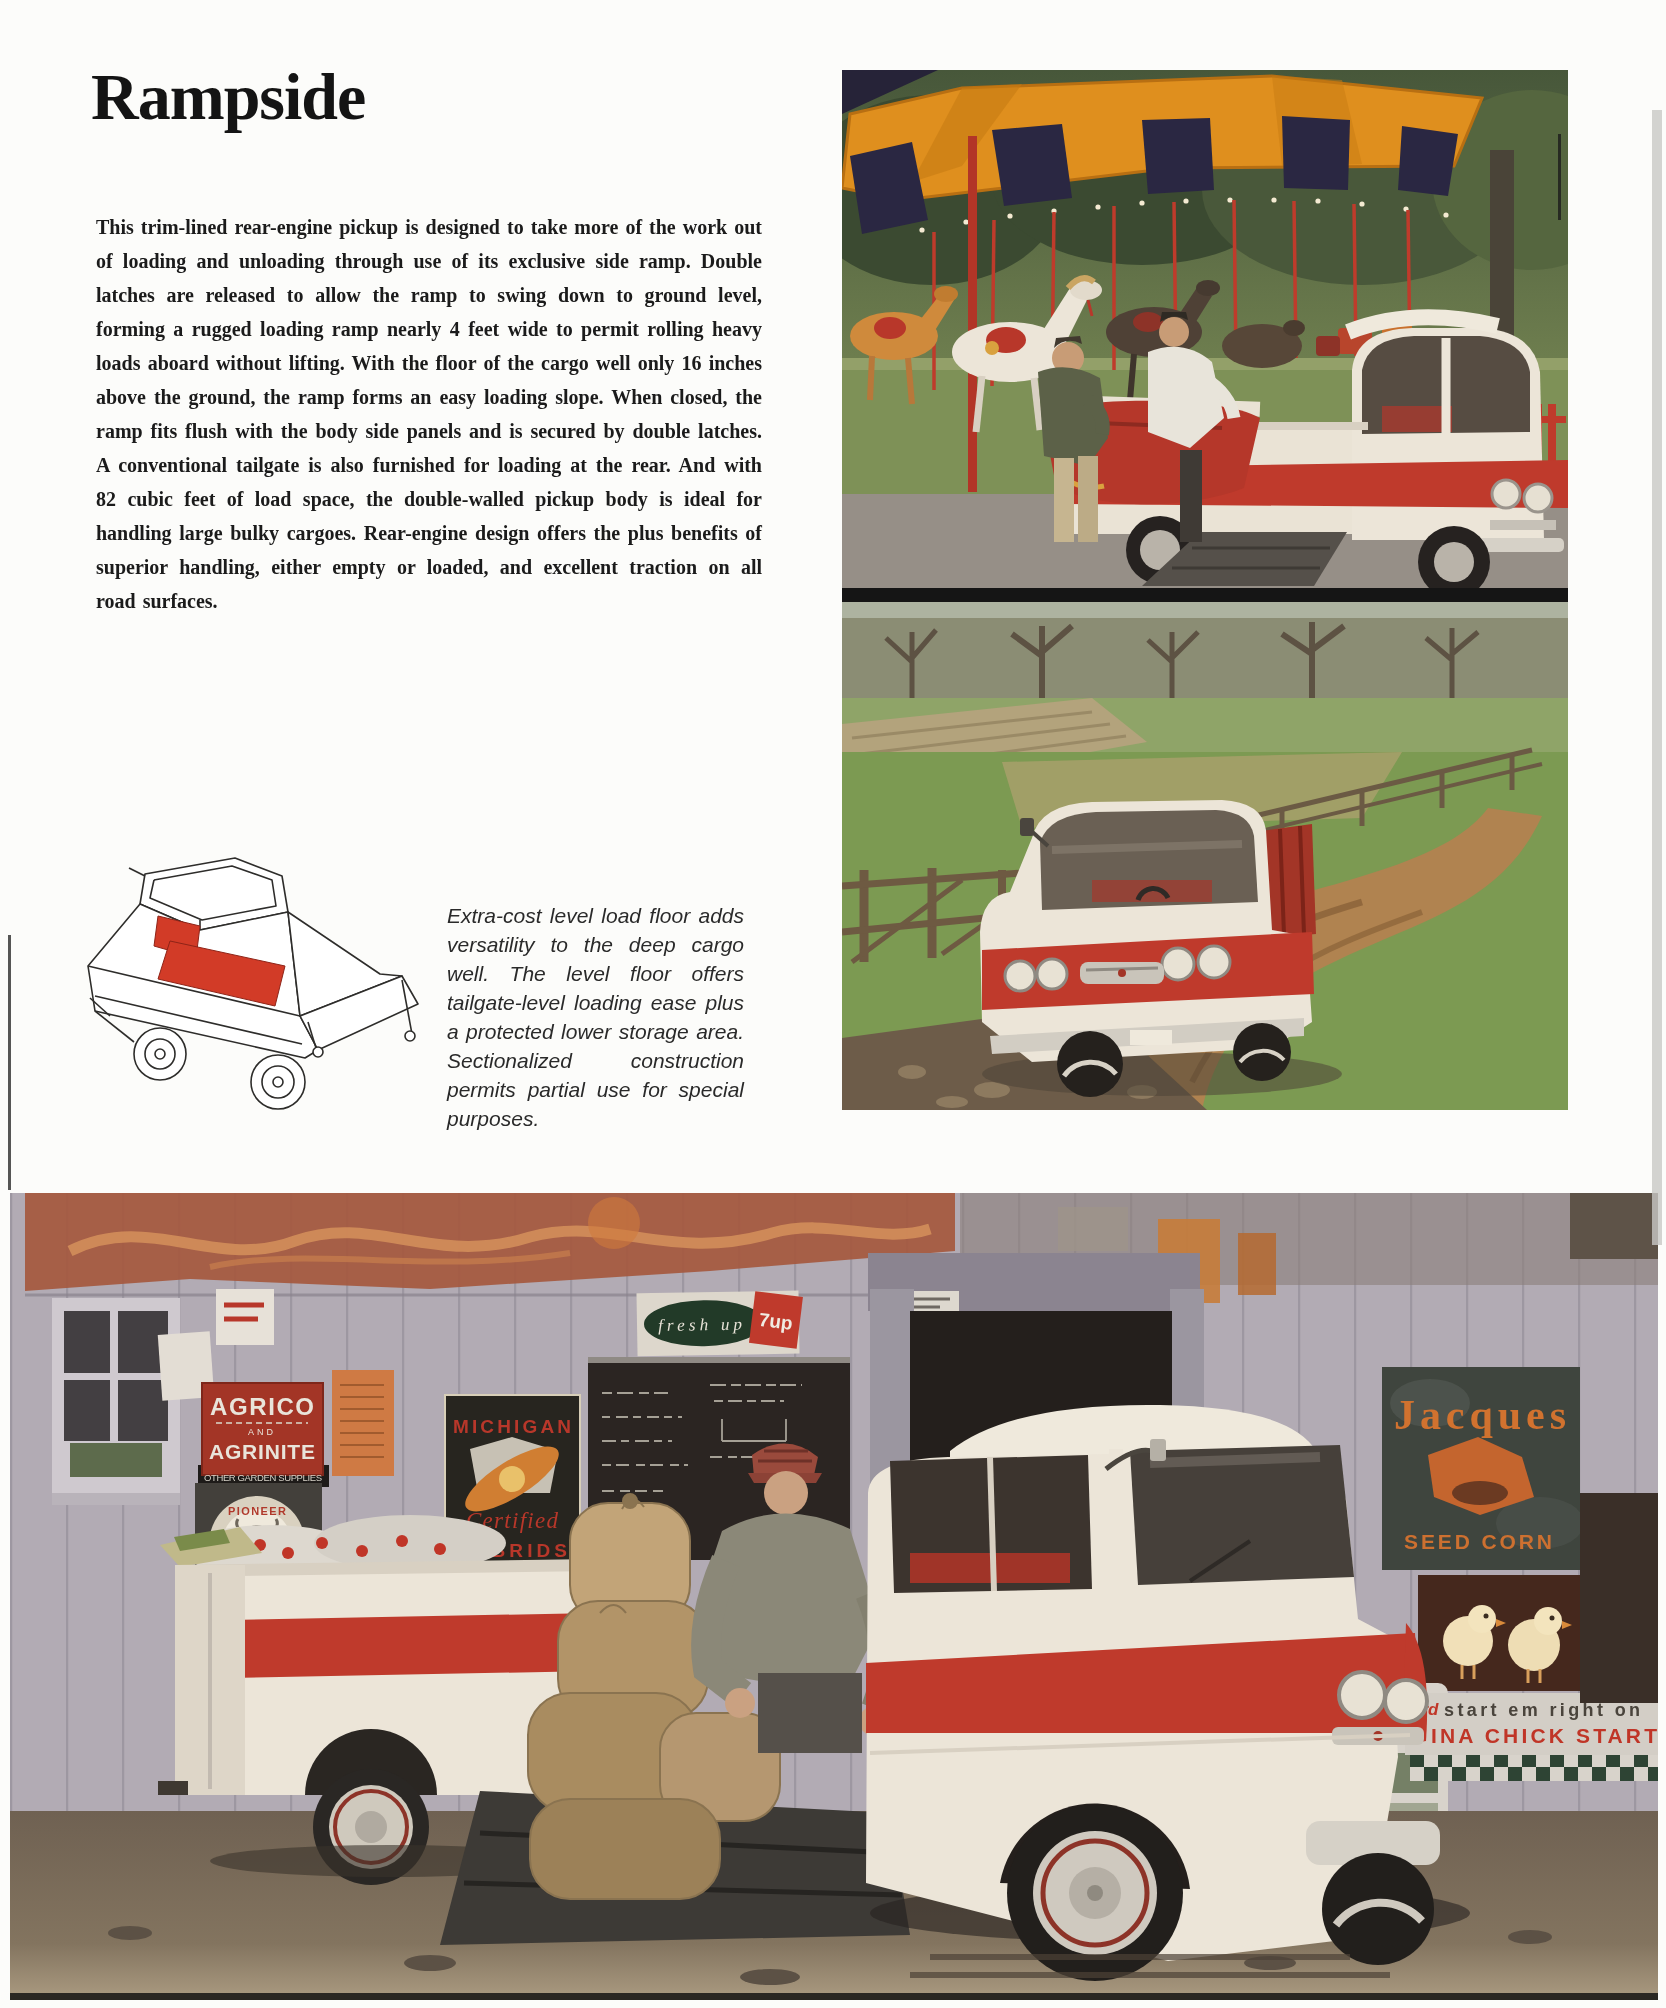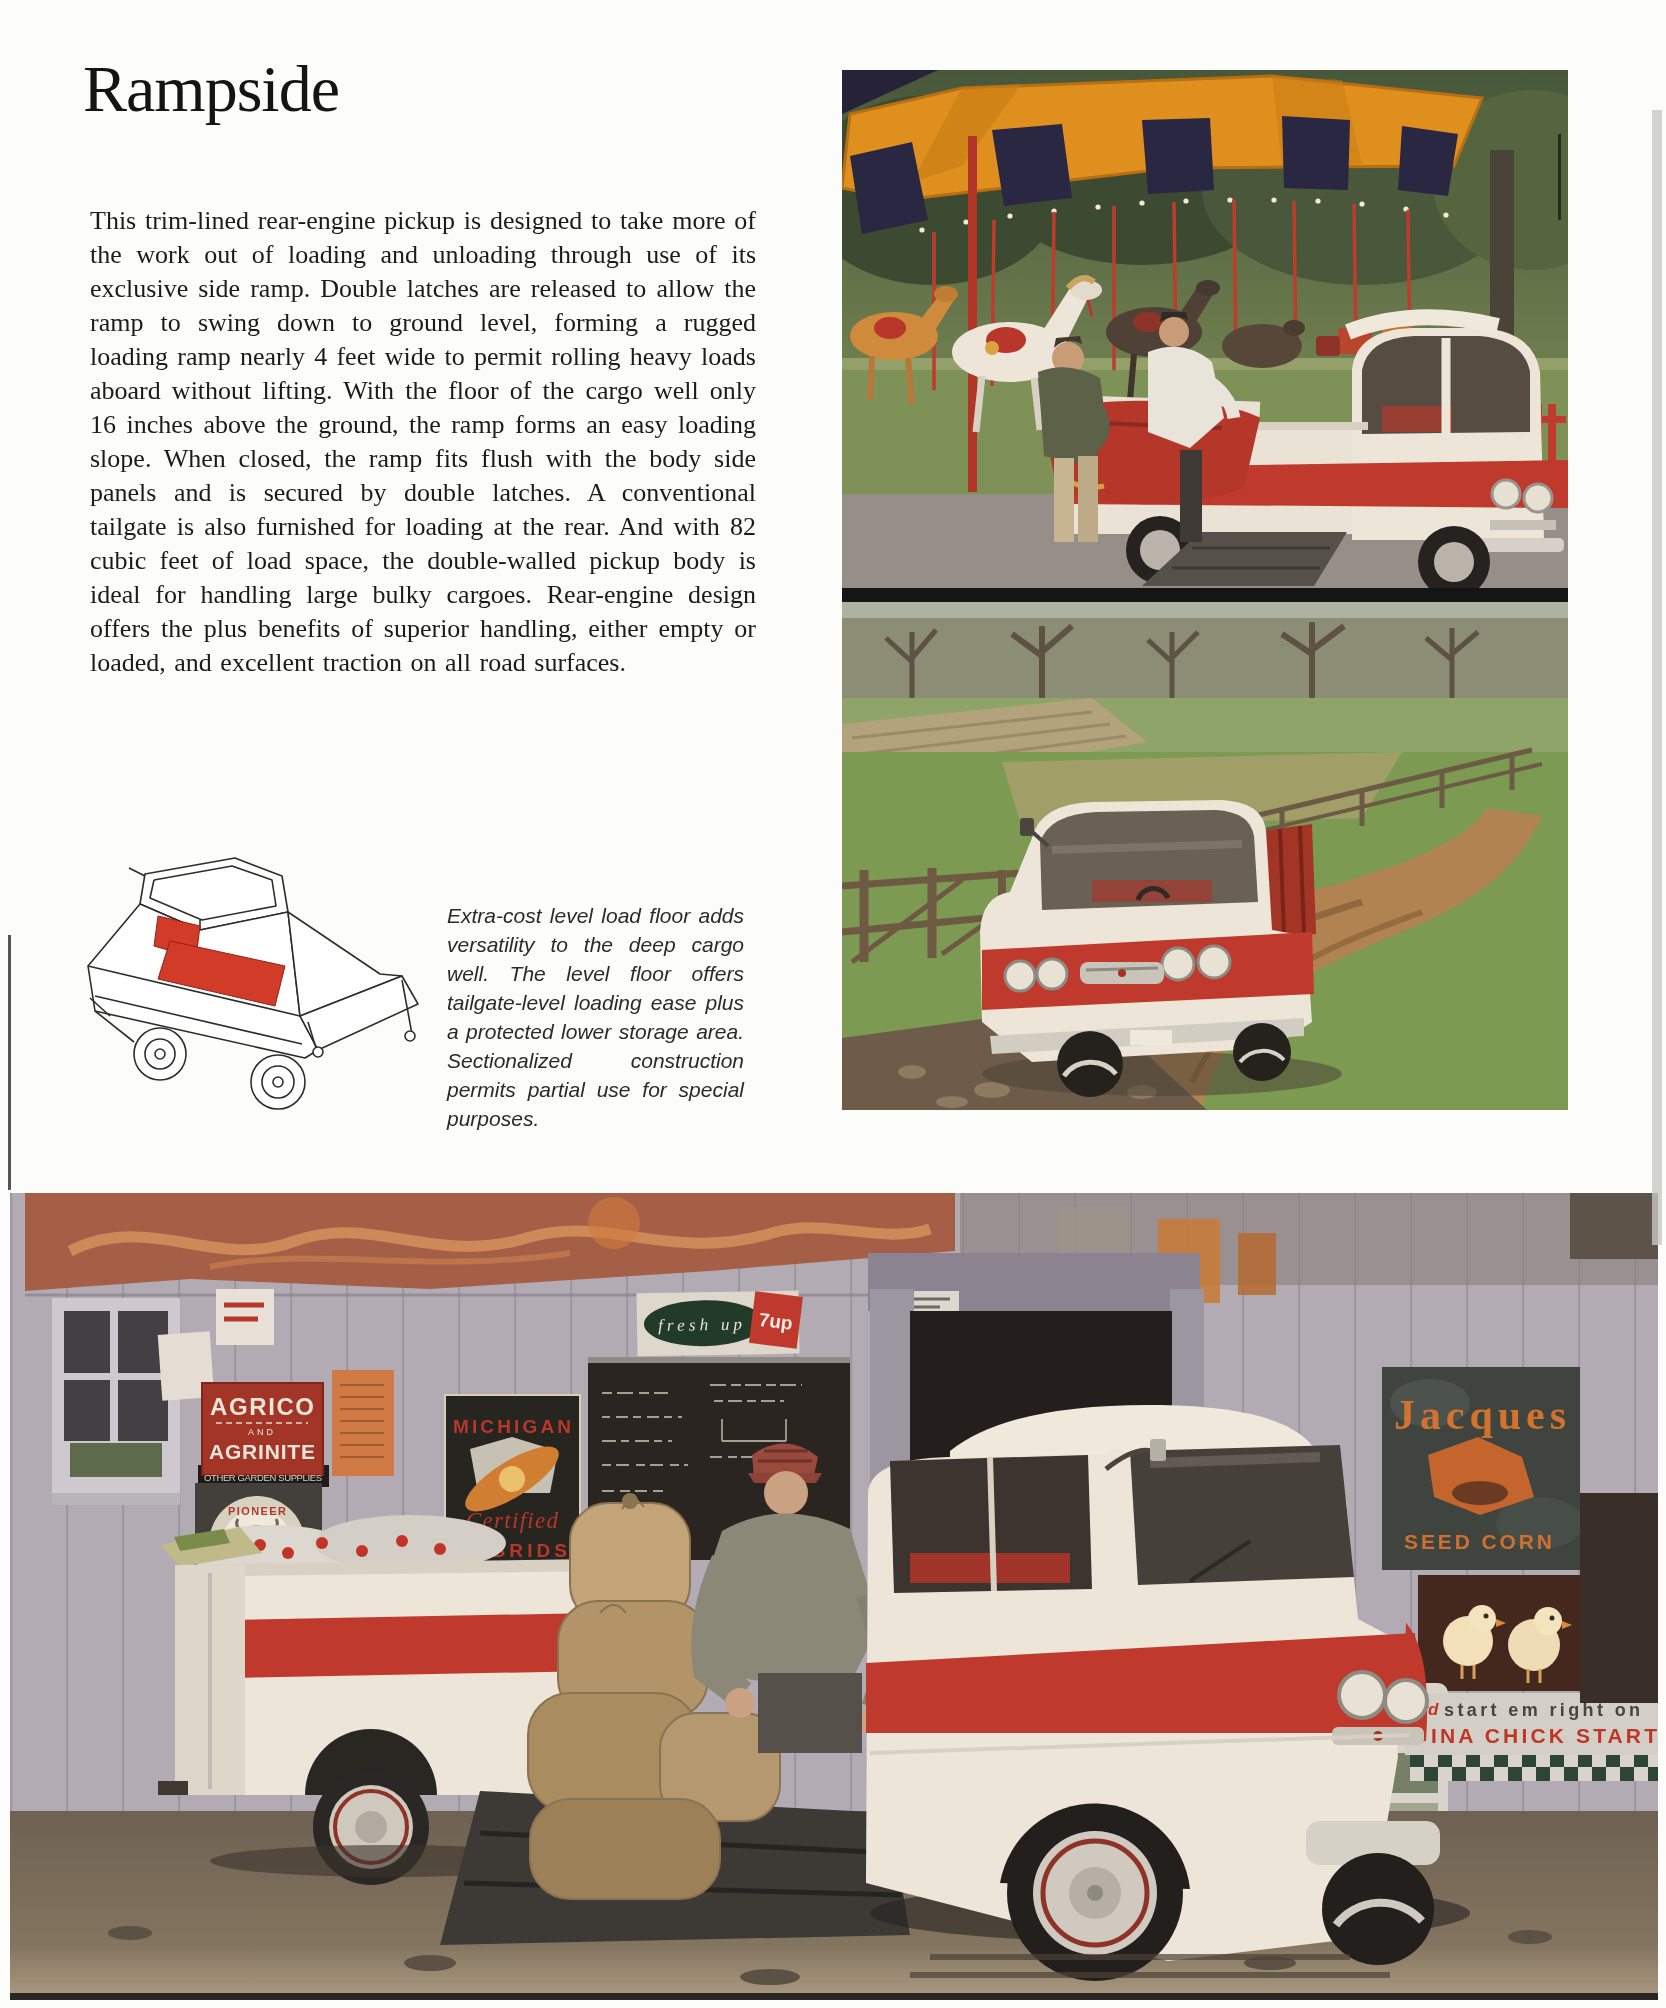--- a/index.html
+++ b/index.html
@@ -1,21 +1,21 @@
 <!DOCTYPE html>
 <html><head>
 <meta charset="utf-8">
 <style>
   html,body{margin:0;padding:0;background:#dcdcd8;}
   .page{position:relative;width:1666px;height:2008px;background:#fcfcfa;margin:0 auto;overflow:hidden;
         font-family:"Liberation Serif",serif;color:#161616;}
-  .page-title{position:absolute;left:76px;top:44px;margin:7px;font-size:66px;font-weight:normal;
+  .page-title{position:absolute;left:76px;top:44px;margin:15px;font-size:66px;font-weight:bold;
               letter-spacing:-1px;color:#141414;font-family:"Liberation Serif",serif;}
-  .intro{position:absolute;left:78px;top:192px;width:666px;margin:12px;font-size:26px;line-height:34px;
-         text-align:justify;color:#1b1b1b;word-spacing:2px;}
+  .intro{position:absolute;left:78px;top:192px;width:666px;margin:18px;font-size:20px;line-height:34px;
+         text-align:justify;color:#1b1b1b;word-spacing:2px;font-weight:bold;}
   .drawing-caption{position:absolute;left:447px;top:901px;width:297px;margin:0;
          font-family:"Liberation Sans",sans-serif;font-style:italic;font-size:21px;line-height:29px;
          text-align:justify;color:#2a2a2a;word-spacing:1px;}
   .drawing{position:absolute;left:50px;top:846px;width:395px;height:300px;}
   .photo{position:absolute;overflow:hidden;}
   .photo svg{display:block;width:100%;height:100%;}
   .photo-carousel{left:842px;top:70px;width:726px;height:518px;background:#63734c;}
   .photo-divider{position:absolute;left:842px;top:588px;width:726px;height:14px;background:#151515;}
   .photo-road{left:842px;top:602px;width:726px;height:508px;background:#7c9a52;}
   .photo-store{left:10px;top:1193px;width:1648px;height:807px;background:#b2abb4;}

